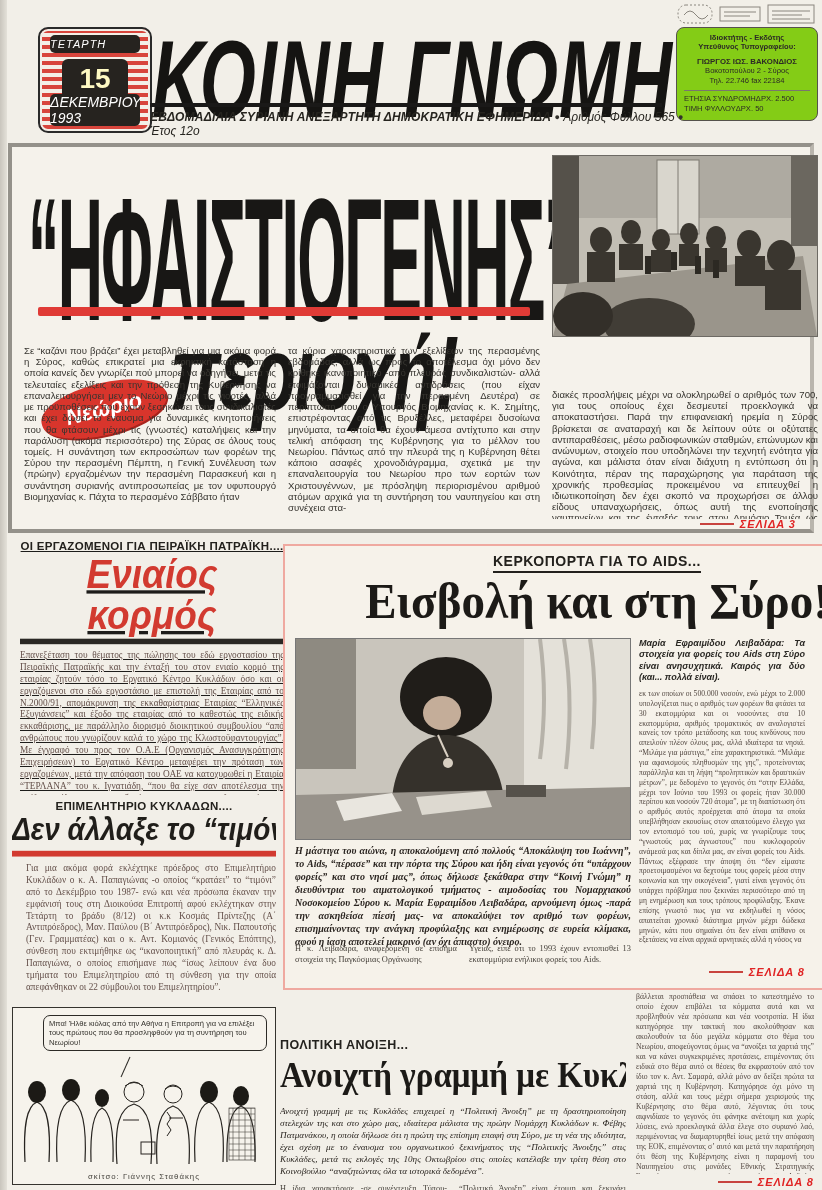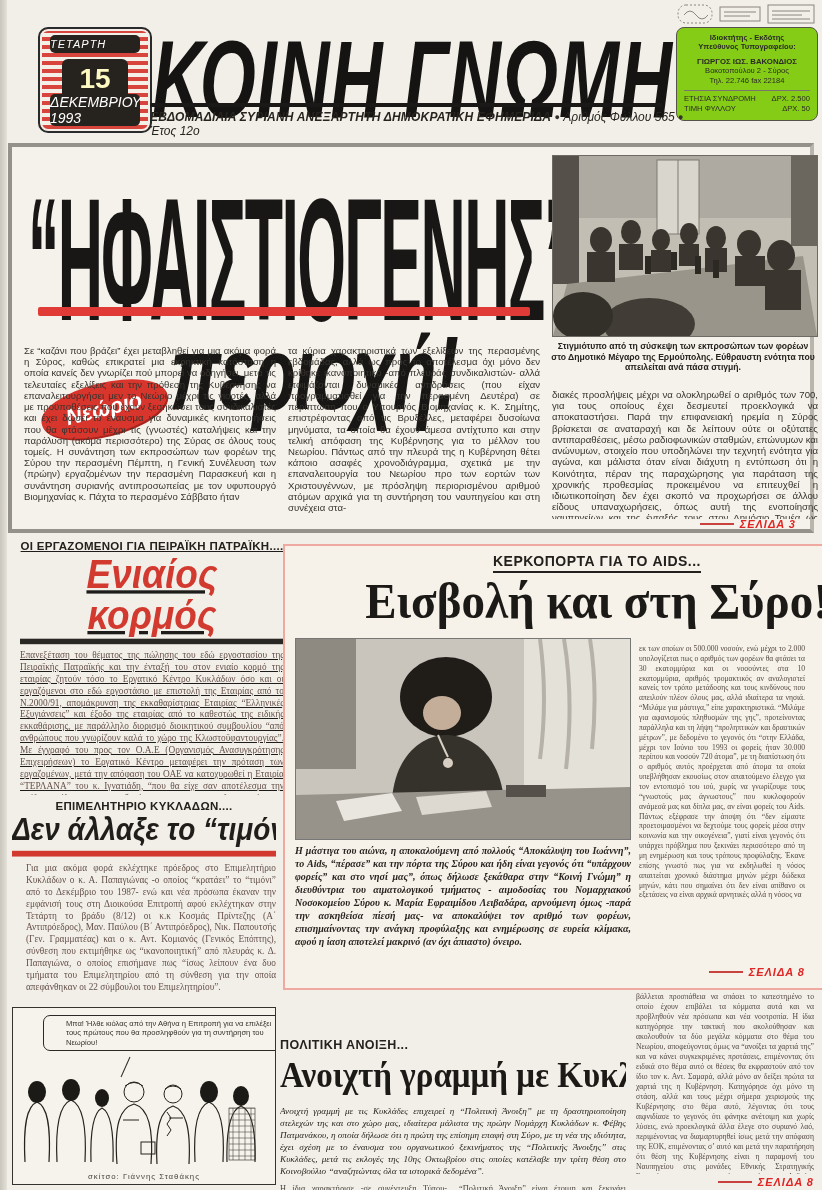--- a/index.html
+++ b/index.html
@@ -26,21 +26,21 @@
   .subtitle b{font-weight:bold;font-style:italic;letter-spacing:.2px;}
   .subtitle i{font-style:italic;font-weight:normal;}
   .bullet{color:#33312c;font-size:9px;vertical-align:1px;}
   .postal{left:676px;top:3px;width:142px;height:22px;}
   .pubbox{left:676px;top:27px;width:142px;height:94px;border:1.5px solid #55524c;border-radius:8px;
         background:#84cc16;padding:5px 7px;box-sizing:border-box;font-size:7.6px;color:#2c2a26;}
   .pub-role{font-weight:bold;text-align:center;line-height:1.25;}
   .pub-name{font-weight:bold;text-align:center;margin-top:5px;font-size:7.8px;}
   .pub-line{text-align:center;line-height:1.3;}
   .pub-sep{border-top:1px solid #7a766e;margin:4px 0 3px;}
-  .pub-row{display:flex;justify-content:space-between;line-height:1.35;}
+  .pub-row{display:flex;justify-content:flex-start;line-height:1.35;}
 
   
   .leadbox{left:8px;top:143px;width:806px;height:390px;border:4px solid #94918a;border-right-color:#b9b5ad;
         background:#f5f2eb;box-sizing:border-box;}
   .lead-h1{position:absolute;left:16px;top:12px;white-space:nowrap;font-weight:bold;
         font-size:116px;letter-spacing:-3px;color:#181715;transform:scale(.54,1.5);transform-origin:top left;}
   .lead-redbar{position:absolute;left:26px;top:160px;width:492px;height:9px;background:#e03b36;border-radius:2px;}
   .badge{position:absolute;left:28px;top:236px;width:128px;height:52px;background:#d8352c;color:#fff;
         border-radius:50%/48%;transform:rotate(-14deg);text-align:center;line-height:52px;
         font-weight:bold;font-style:italic;font-size:22px;box-shadow:1px 2px 0 #a8241d;}
@@ -70,21 +70,21 @@
   .chamber{left:12px;top:800px;width:264px;height:192px;overflow:hidden;}
   .hl-black{font-weight:bold;font-style:italic;font-size:28px;color:#201e1a;text-align:center;
         line-height:1.0;padding-bottom:4px;border-bottom:5px solid #d23a30;margin-top:2px;
         transform:scale(1,1.15);transform-origin:top center;white-space:nowrap;}
   .chamber .rail-body{margin-top:12px;margin-left:14px;}
 
   
   .cartoon{left:12px;top:1007px;width:264px;height:178px;border:1.5px solid #35332e;background:#f6f3ec;
         box-sizing:border-box;overflow:hidden;}
   .bubble{position:absolute;left:30px;top:7px;width:212px;border:1px solid #2c2a26;border-radius:7px;
-        padding:3px 22px;font-size:7.6px;line-height:1.25;color:#33312c;background:#f6f3ec;z-index:2;}
+        padding:3px 5px;font-size:7.6px;line-height:1.25;color:#33312c;background:#f6f3ec;z-index:2;}
   .bubble-tail{position:absolute;left:112px;top:48px;width:1px;height:22px;background:#2c2a26;
         transform:rotate(24deg);z-index:1;}
   .cartoon svg{position:absolute;left:4px;top:46px;}
   .cartoon-credit{position:absolute;left:0;bottom:3px;width:100%;text-align:center;font-size:7.8px;
         color:#44423c;letter-spacing:1px;}
 
   
   .aidsbox{left:283px;top:544px;width:628px;height:446px;border:2.5px solid #efa9a0;background:#f6f2ea;
         box-sizing:border-box;}
   .aids-kicker{position:absolute;left:0;top:7px;width:100%;text-align:center;font-weight:bold;
@@ -202,21 +202,20 @@
         <g fill="#2c2923">
           <rect x="92" y="100" width="6" height="18"></rect>
             <rect x="118" y="96" width="6" height="18"></rect>
           <rect x="142" y="100" width="6" height="18"></rect>
             <rect x="160" y="104" width="6" height="18"></rect>
         </g>
         <ellipse cx="96" cy="168" rx="46" ry="26" fill="#413d36"></ellipse>
         <ellipse cx="30" cy="160" rx="30" ry="24" fill="#332f29"></ellipse>
       </svg>
     </div>
-    <div class="lead-caption">Στιγμιότυπο από τη σύσκεψη των εκπροσώπων των φορέων στο Δημοτικό Μέγαρο της Ερμούπολης. Εύθραυστη ενότητα που απειλείται ανά πάσα στιγμή.</div>
 
     <div class="lead-cols">
       <div class="col">Σε “καζάνι που βράζει” έχει μεταβληθεί για μια ακόμα φορά η Σύρος, καθώς επικρατεί μια εκρηκτική κατάσταση η οποία κανείς δεν γνωρίζει πού μπορεί να οδηγήσει, μετά τις τελευταίες εξελίξεις και την πρόθεση της Κυβέρνησης να επαναλειτουργήσει μεν το Νεώριο μέχρι τις γιορτές, αλλά με προϋποθέσεις που έχουν ξεσηκώσει τους συνδικαλιστές και έχει δώσει το έναυσμα για δυναμικές κινητοποιήσεις που θα φτάσουν μέχρι τις (γνωστές) καταλήψεις και την παράλυση (ακόμα περισσότερο) της Σύρας σε όλους τους τομείς. Η συνάντηση των εκπροσώπων των φορέων της Σύρου την περασμένη Πέμπτη, η Γενική Συνέλευση των (πρώην) εργαζομένων την περασμένη Παρασκευή και η συνάντηση συριανής αντιπροσωπείας με τον υφυπουργό Βιομηχανίας κ. Πάχτα το περασμένο Σάββατο ήταν</div>
       <div class="col">τα κύρια χαρακτηριστικά των εξελίξεων της περασμένης εβδομάδας, αλλά ως προς το αποτέλεσμα όχι μόνο δεν κρίθηκε ικανοποιητικό -από πλευράς συνδικαλιστών- αλλά ετοιμάζονται δυναμικές αντιδράσεις (που είχαν προγραμματισθεί για την περασμένη Δευτέρα) σε περίπτωση που ο Υπουργός Βιομηχανίας κ. Κ. Σημίτης, επιστρέφοντας από τις Βρυξέλλες, μεταφέρει δυσοίωνα μηνύματα, τα οποία θα έχουν άμεσα αντίχτυπο και στην τελική απόφαση της Κυβέρνησης για το μέλλον του Νεωρίου. Πάντως από την πλευρά της η Κυβέρνηση θέτει κάποιο ασαφές χρονοδιάγραμμα, σχετικά με την επαναλειτουργία του Νεωρίου προ των εορτών των Χριστουγέννων, με πρόσληψη περιορισμένου αριθμού ατόμων αρχικά για τη συντήρηση του ναυπηγείου και στη συνέχεια στα-</div>
     </div>
     <div class="lead-col3">διακές προσλήψεις μέχρι να ολοκληρωθεί ο αριθμός των 700, για τους οποίους έχει δεσμευτεί προεκλογικά να αποκαταστήσει. Παρά την επιφανειακή ηρεμία η Σύρος βρίσκεται σε αναταραχή και δε λείπουν ούτε οι οξύτατες αντιπαραθέσεις, μέσω ραδιοφωνικών σταθμών, επώνυμων και ανώνυμων, στοιχείο που υποδηλώνει την τεχνητή ενότητα για αγώνα, και μάλιστα όταν είναι διάχυτη η εντύπωση ότι η Κοινότητα, πέραν της παραχώρησης για παράταση της χρονικής προθεσμίας προκειμένου να επιτευχθεί η ιδιωτικοποίηση δεν έχει σκοπό να προχωρήσει σε άλλου είδους υπαναχωρήσεις, όπως αυτή της ενοποίησης ναυπηγείων και της ένταξής τους στον Δημόσιο Τομέα ως μονάδες εθνικής στρατηγικής σημασίας.</div>
     <div class="pageref lead-ref">ΣΕΛΙΔΑ 3</div>
   </div>
 
   <div class="workers abs">
@@ -290,26 +289,31 @@
         <path d="M142 96 q6 14 10 22" stroke="#d8cfc2" fill="none" stroke-width="2"></path>
         <circle cx="152" cy="124" r="5" fill="#d8cfc2"></circle>
         <path d="M0 156 L334 148 L334 200 L0 200 Z" fill="#97928a"></path>
         <path d="M40 162 l56 -8 l10 18 l-58 10 Z" fill="#e9e6df"></path>
         <path d="M120 158 l70 -6 l6 16 l-70 8 Z" fill="#ddd9d0"></path>
         <rect x="210" y="146" width="40" height="12" fill="#55514a"></rect>
       </svg>
     </div>
 
     <div class="aids-side">
+      <div class="aids-intro">Μαρία Εφραιμίδου Λειβαδάρα: Τα στοιχεία για φορείς του Aids στη Σύρο είναι ανησυχητικά. Καιρός για δύο (και... πολλά είναι).</div>
       <div class="aids-side-body">εκ των οποίων οι 500.000 νοσούν, ενώ μέχρι το 2.000 υπολογίζεται πως ο αριθμός των φορέων θα φτάσει τα 30 εκατομμύρια και οι νοσούντες στα 10 εκατομμύρια, αριθμός τρομακτικός αν αναλογιστεί κανείς τον τρόπο μετάδοσης και τους κινδύνους που απειλούν πλέον όλους μας, αλλά ιδιαίτερα τα νησιά. “Μιλάμε για μάστιγα,” είπε χαρακτηριστικά. “Μιλάμε για αφανισμούς πληθυσμών της γης”, προτείνοντας παράλληλα και τη λήψη “προληπτικών και δραστικών μέτρων”, με δεδομένο το γεγονός ότι “στην Ελλάδα, μέχρι τον Ιούνιο του 1993 οι φορείς ήταν 30.000 περίπου και νοσούν 720 άτομα”, με τη διαπίστωση ότι ο αριθμός αυτός προέρχεται από άτομα τα οποία υπεβλήθησαν εκουσίως στον απαιτούμενο έλεγχο για τον εντοπισμό του ιού, χωρίς να γνωρίζουμε τους “γνωστούς μας άγνωστους” που κυκλοφορούν ανάμεσά μας και δίπλα μας, αν είναι φορείς του Aids. Πάντως εξέφρασε την άποψη ότι “δεν είμαστε προετοιμασμένοι να δεχτούμε τους φορείς μέσα στην κοινωνία και την οικογένεια”, γιατί είναι γεγονός ότι υπάρχει πρόβλημα που ξεκινάει περισσότερο από τη μη ενημέρωση και τους τρόπους προφύλαξης. Έκανε επίσης γνωστό πως για να εκδηλωθεί η νόσος απαιτείται χρονικό διάστημα μηνών μέχρι δώδεκα μηνών, κάτι που σημαίνει ότι δεν είναι απίθανο οι εξετάσεις να είναι αρχικά αρνητικές αλλά η νόσος να</div>
       <div class="pageref">ΣΕΛΙΔΑ 8</div>
     </div>
 
     <div class="aids-caption">Η μάστιγα του αιώνα, η αποκαλούμενη από πολλούς “Αποκάλυψη του Ιωάννη”, το Aids, “πέρασε” και την πόρτα της Σύρου και ήδη είναι γεγονός ότι “υπάρχουν φορείς” και στο νησί μας”, όπως δήλωσε ξεκάθαρα στην “Κοινή Γνώμη” η διευθύντρια του αιματολογικού τμήματος - αιμοδοσίας του Νομαρχιακού Νοσοκομείου Σύρου κ. Μαρία Εφραιμίδου Λειβαδάρα, αρνούμενη όμως -παρά την ασκηθείσα πίεσή μας- να αποκαλύψει τον αριθμό των φορέων, επισημαίνοντας την ανάγκη προφύλαξης και ενημέρωσης σε ευρεία κλίμακα, αφού η ίαση αποτελεί μακρινό (αν όχι άπιαστο) όνειρο.</div>
 
+    <div class="aids-subcols">
+      <div class="col">Η κ. Λειβαδάρα, αναφερόμενη σε επίσημα στοιχεία της Παγκόσμιας Οργάνωσης</div>
+      <div class="col">Υγείας, είπε ότι το 1993 έχουν εντοπισθεί 13 εκατομμύρια ενήλικοι φορείς του Aids.</div>
+    </div>
   </div>
 
   <div class="politics abs">
     <div class="pol-kicker">ΠΟΛΙΤΙΚΗ ΑΝΟΙΞΗ...</div>
     <div class="pol-hl">Ανοιχτή γραμμή με Κυκλάδες</div>
     <div class="pol-lead">Ανοιχτή γραμμή με τις Κυκλάδες επιχειρεί η “Πολιτική Άνοιξη” με τη δραστηριοποίηση στελεχών της και στο χώρο μας, ιδιαίτερα μάλιστα της πρώην Νομάρχη Κυκλάδων κ. Φέβης Πατμανάκου, η οποία δήλωσε ότι η πρώτη της επίσημη επαφή στη Σύρο, με τη νέα της ιδιότητα, έχει σχέση με το έναυσμα του οργανωτικού ξεκινήματος της “Πολιτικής Άνοιξης” στις Κυκλάδες, μετά τις εκλογές της 10ης Οκτωβρίου στις οποίες κατέλαβε την τρίτη θέση στο Κοινοβούλιο “αναζητώντας όλα τα ιστορικά δεδομένα”.</div>
     <div class="pol-cols">
       <div class="col">Η ίδια χαρακτήρισε -σε συνέντευξη Τύπου- “ανοίγω δρόμου” την προσπάθεια του κόμματος, ώστε να αντιμετωπισθεί στις αντιπάλους και στα προβλήματα των καιρών και να δοθεί το μήνυμα ότι, η</div>
       <div class="col">“Πολιτική Άνοιξη” είναι έτοιμη και ξεκινάει πλέον οργανωμένη τον αγώνα, επισημαίνοντας ότι το κόμμα αυτό δεν έχει καμιά σχέση με τα πολιτικά που έχει μάθει μέχρι σήμερα ο ελληνικός λαός, ενώ κατα-</div>
     </div>

